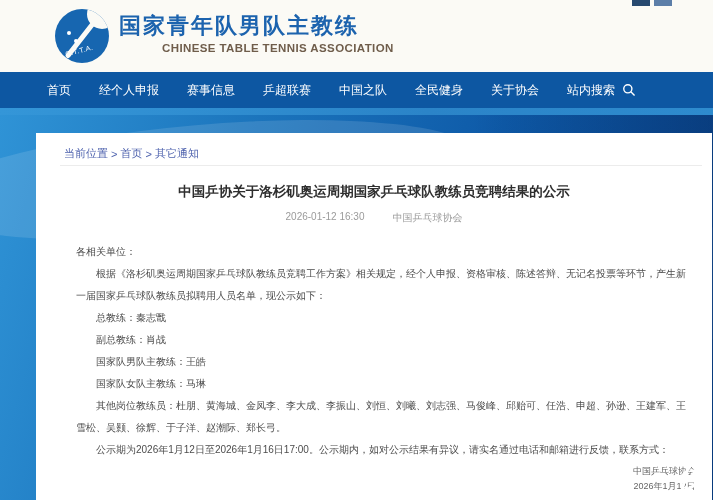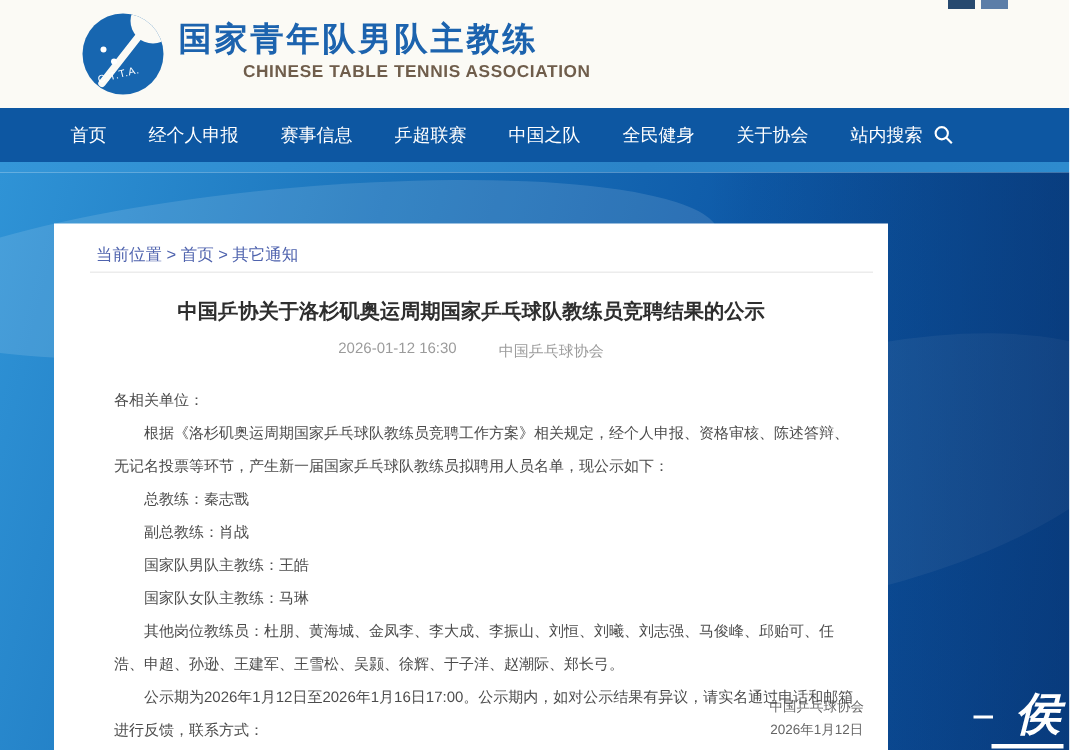--- a/index.html
+++ b/index.html
@@ -40,21 +40,21 @@
   .banner{position:absolute;top:115px;left:0;right:0;bottom:0;
           background:linear-gradient(105deg,#2f93d6 0%,#1b74bc 32%,#0e5aa8 62%,#0a4a97 100%);}
   .banner .swoosh1{position:absolute;left:-80px;top:10px;width:560px;height:110px;
           background:rgba(255,255,255,.12);border-radius:50%;transform:rotate(-5deg);}
   .banner .swoosh2{position:absolute;right:-60px;top:120px;width:420px;height:160px;
           background:rgba(255,255,255,.07);border-radius:50%;transform:rotate(-14deg);}
   .banner .shade{position:absolute;right:0;top:0;bottom:0;width:240px;
           background:linear-gradient(90deg,rgba(7,45,100,0),rgba(6,40,92,.45));}
 
   
-  .card{position:absolute;left:36px;top:34px;width:556px;bottom:0;background:#fff;z-index:3;}
+  .card{position:absolute;left:36px;top:18px;width:676px;bottom:0;background:#fff;z-index:3;}
   .breadcrumb{position:absolute;top:13px;left:28px;font-size:11px;color:#4f63ae;
               display:flex;gap:3px;align-items:center;}
   .bc-item{cursor:pointer;}
   .bc-sep{color:#4f63ae;}
   .bc-divider{position:absolute;top:32px;left:24px;right:10px;height:0;border-top:1px solid #ececec;}
 
   .article-title{margin:0;position:relative;top:50px;text-align:center;font-size:13.5px;
               font-weight:bold;color:#2e2e2e;padding:0 60px;line-height:18px;}
   .article-meta{position:relative;top:60px;display:flex;justify-content:center;gap:28px;
               font-size:10px;color:#9b9b9b;}

